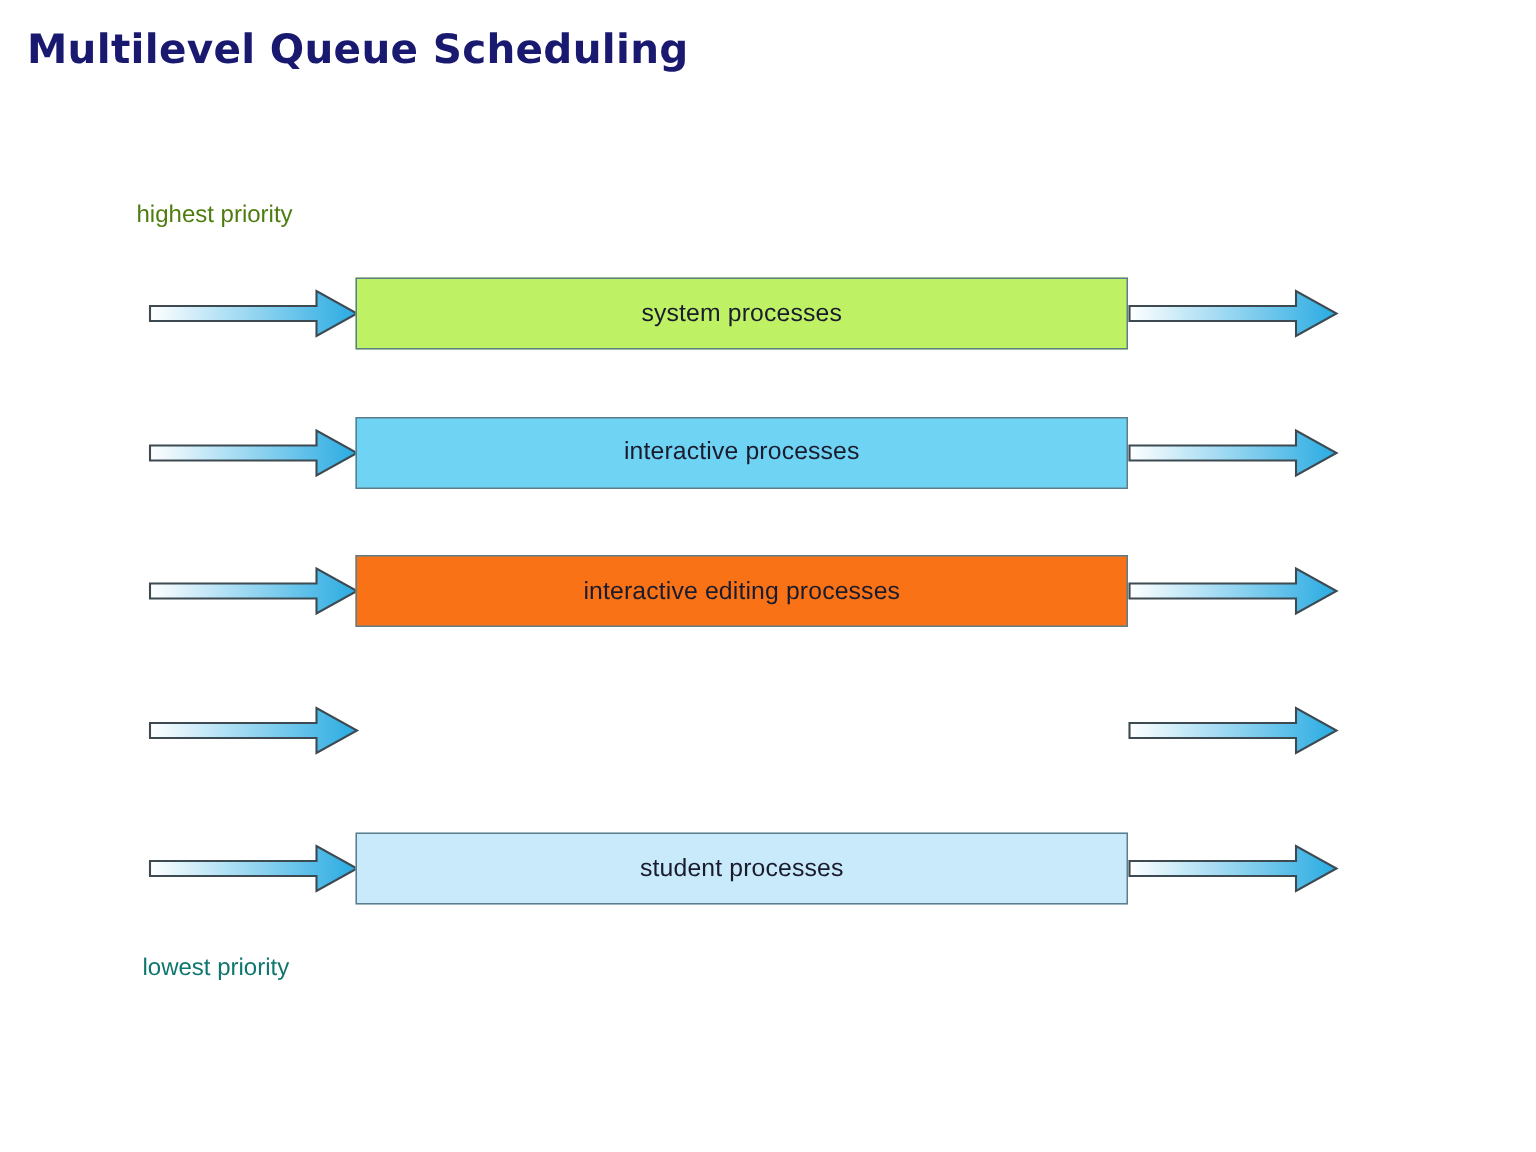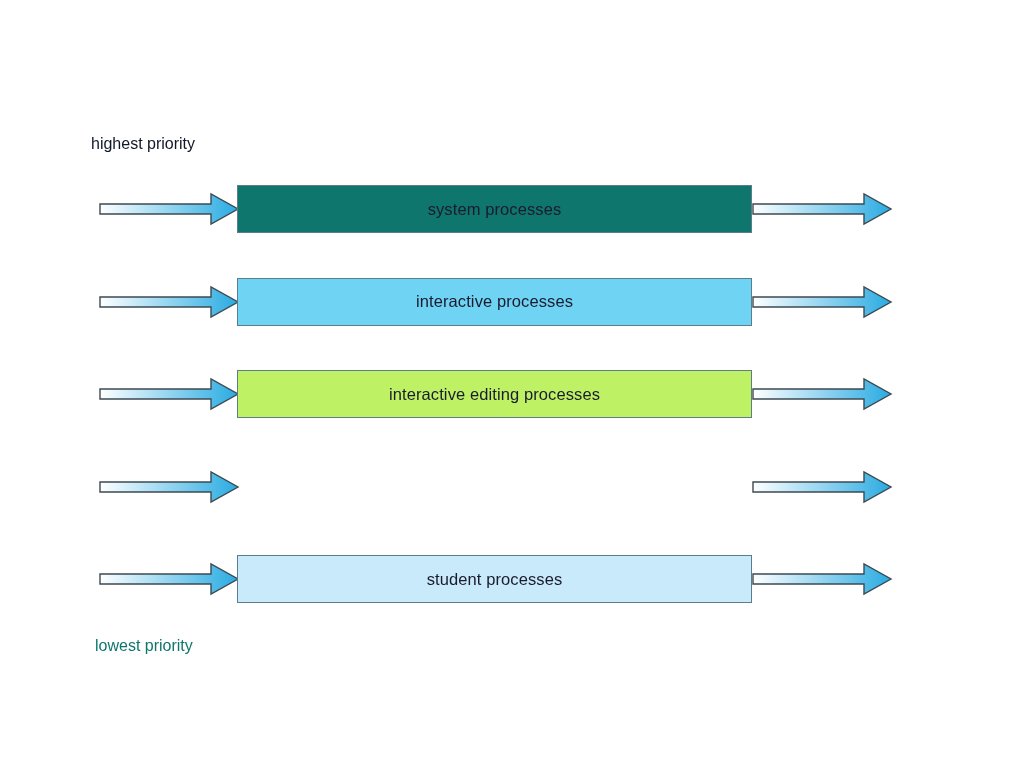--- a/index.html
+++ b/index.html
@@ -93,37 +93,38 @@
     overflow: visible;
   }
   .arrow-in  { left: 99px; }
   .arrow-out { left: 752px; }
 </style>
 </head>
 <body>
 
 <div id="slide" style="background: rgb(255, 255, 255);">
 
-
-  <div class="priority-label" id="label-highest" style="color: #0f172a;">highest priority</div>
+  <div id="slide-title" style="color: rgb(25, 25, 112);">Multilevel Queue Scheduling</div>
+
+  <div class="priority-label" id="label-highest" style="color: #4d7c0f;">highest priority</div>
 
   <div id="queue-diagram">
 
     <div class="queue-row" id="queue-row-0" style="top: 185px;">
       <svg class="arrow-svg arrow-in" width="140" height="32" viewBox="0 0 140 32">
         <defs>
           <linearGradient id="g-in-0" x1="0" y1="0" x2="1" y2="0">
             <stop offset="0%" stop-color="#ffffff"></stop>
             <stop offset="100%" stop-color="#29ABE2"></stop>
           </linearGradient>
         </defs>
         <path d="M1,11 L112,11 L112,1 L139,16 L112,31 L112,21 L1,21 Z" fill="url(#g-in-0)" stroke="#3d4a52" stroke-width="1.4"></path>
       </svg>
 
-      <div class="queue-box" id="queue-box-0" style="background: #0f766e; border-color: rgb(92, 125, 138); text-align: right;">
+      <div class="queue-box" id="queue-box-0" style="background: #bef264; border-color: rgb(92, 125, 138); text-align: right;">
         <span class="queue-box-label">system processes</span>
       </div>
 
       <svg class="arrow-svg arrow-out" width="140" height="32" viewBox="0 0 140 32">
         <defs>
           <linearGradient id="g-out-0" x1="0" y1="0" x2="1" y2="0">
             <stop offset="0%" stop-color="#ffffff"></stop>
             <stop offset="100%" stop-color="#29ABE2"></stop>
           </linearGradient>
         </defs>
@@ -161,21 +162,21 @@
       <svg class="arrow-svg arrow-in" width="140" height="32" viewBox="0 0 140 32">
         <defs>
           <linearGradient id="g-in-2" x1="0" y1="0" x2="1" y2="0">
             <stop offset="0%" stop-color="#ffffff"></stop>
             <stop offset="100%" stop-color="#29ABE2"></stop>
           </linearGradient>
         </defs>
         <path d="M1,11 L112,11 L112,1 L139,16 L112,31 L112,21 L1,21 Z" fill="url(#g-in-2)" stroke="#3d4a52" stroke-width="1.4"></path>
       </svg>
 
-      <div class="queue-box" id="queue-box-2" style="background: #bef264; border-color: rgb(92, 125, 138);">
+      <div class="queue-box" id="queue-box-2" style="background: #f97316; border-color: rgb(92, 125, 138);">
         <span class="queue-box-label">interactive editing processes</span>
       </div>
 
       <svg class="arrow-svg arrow-out" width="140" height="32" viewBox="0 0 140 32">
         <defs>
           <linearGradient id="g-out-2" x1="0" y1="0" x2="1" y2="0">
             <stop offset="0%" stop-color="#ffffff"></stop>
             <stop offset="100%" stop-color="#29ABE2"></stop>
           </linearGradient>
         </defs>

